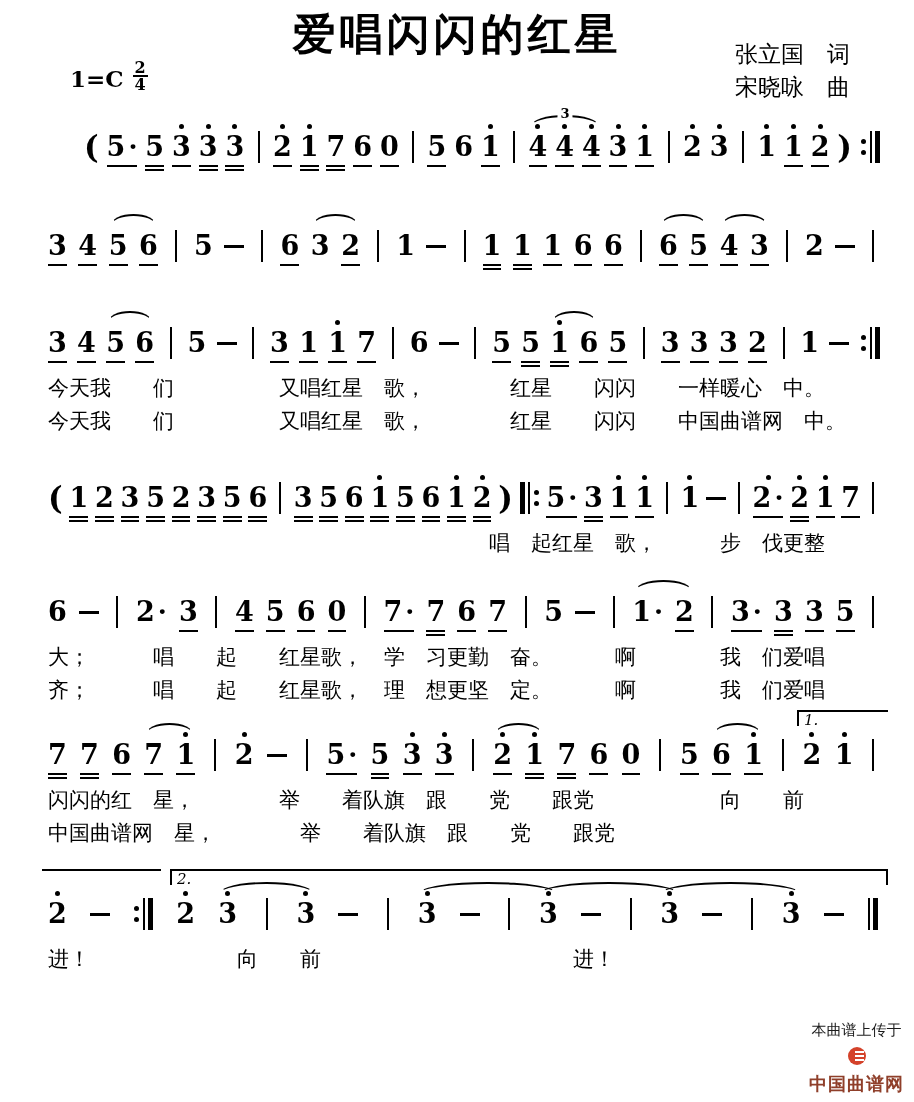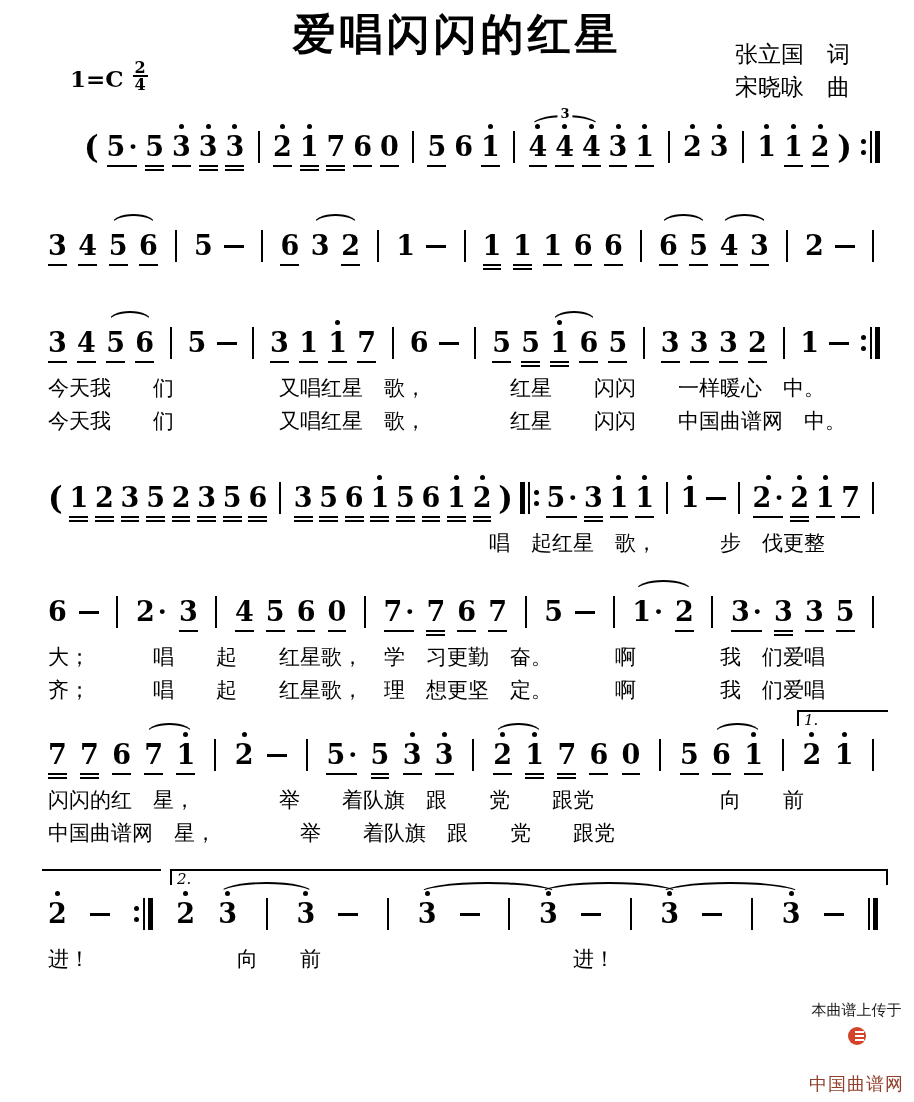--- a/index.html
+++ b/index.html
@@ -73,21 +73,21 @@
   .mline .lyr:first-of-type{margin-top:6px;}
   
   .footer{position:absolute;right:10px;bottom:6px;display:flex;align-items:center;gap:7px;flex-direction:column;}
   .upload-note{font-size:15px;color:#1a1a1a;}
   .logo{
     position:relative;width:18px;height:18px;border-radius:50%;background:#d4422a;
     display:inline-flex;flex-direction:column;justify-content:center;align-items:flex-end;
     gap:2px;box-sizing:border-box;padding-right:2px;
   }
   .logo i{width:9px;height:2px;background:#fff;display:block;}
-  .sitename{font-size:18px;font-weight:400;color:#8f3f2a;letter-spacing:1px;margin-top:20px;}
+  .sitename{font-size:18px;font-weight:700;color:#8f3f2a;letter-spacing:1px;}
 </style>
 </head>
 <body>
 
 <div class="header">
   <div class="title">爱唱闪闪的红星</div>
   <div class="credits">
     <div>张立国　词</div>
     <div>宋晓咏　曲</div>
   </div>

